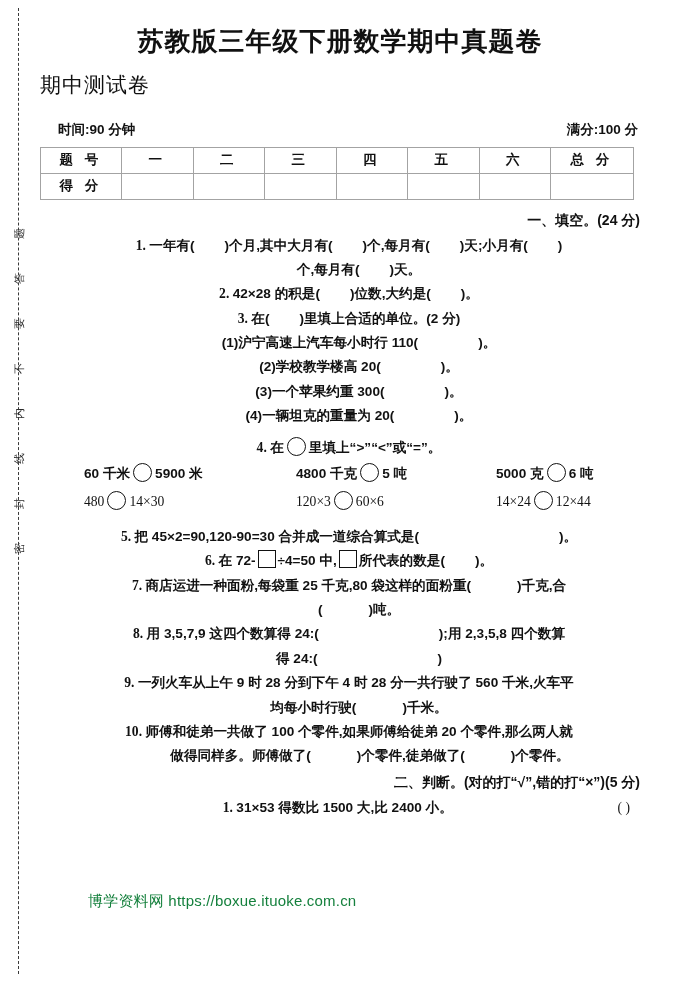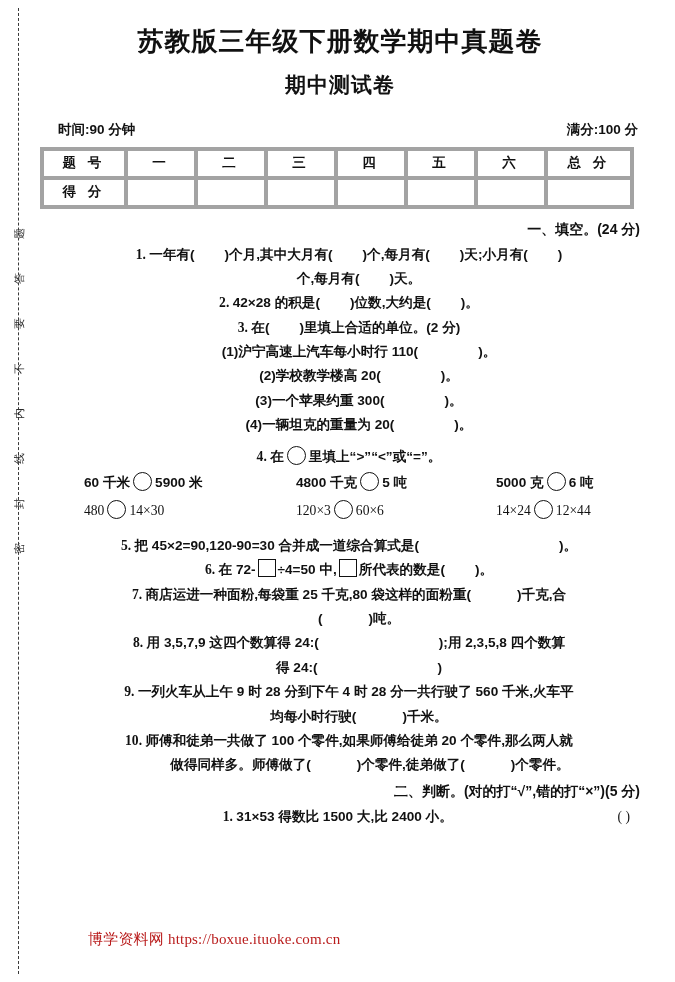--- a/index.html
+++ b/index.html
@@ -58,22 +58,21 @@
   .title-main {
     text-align: center;
     font-family: "Liberation Serif", "DejaVu Serif", serif;
     font-weight: bold;
     font-size: 26px;
     letter-spacing: 1px;
     margin: 26px 0 0 0;
     line-height: 1.25;
   }
   .title-sub {
-    text-align: center;
-    font-weight: bold;
+    font-weight: normal;
     font-size: 21px;
     letter-spacing: 1px;
     margin: 12px 0 0 0;
   }
 
   .meta-row {
     display: flex;
     justify-content: space-between;
     align-items: baseline;
     margin: 22px 2px 8px 18px;
@@ -83,21 +82,21 @@
   }
 
   
   table.score-table {
     width: 594px;
     border-collapse: collapse;
     table-layout: fixed;
     margin-top: 2px;
   }
   table.score-table td {
-    border: 4px solid #a3a3a3;
+    border: 1px solid #a3a3a3;
     height: 25px;
     text-align: center;
     vertical-align: middle;
     font-weight: bold;
     font-size: 13.5px;
     font-family: "Liberation Sans", "DejaVu Sans", sans-serif;
     letter-spacing: 4px;
     padding: 0;
   }
   table.score-table td.label-cell { width: 80px; }
@@ -163,24 +162,24 @@
 
   .right-paren {
     float: right;
     margin-right: 10px;
   }
 
   
   #watermark {
     position: absolute;
     left: 88px;
-    top: 930px;
+    top: 892px;
     font-size: 15px;
-    color: #b91c1c;
-    font-family: Liberation Serif, serif;
+    color: #15803d;
+    font-family: Liberation Sans, sans-serif;
     letter-spacing: 0.2px;
     white-space: nowrap;
   }
 </style>
 </head>
 <body>
 
 <div id="left-margin">
   <div id="binding-dash"></div>
   <div id="margin-text">

